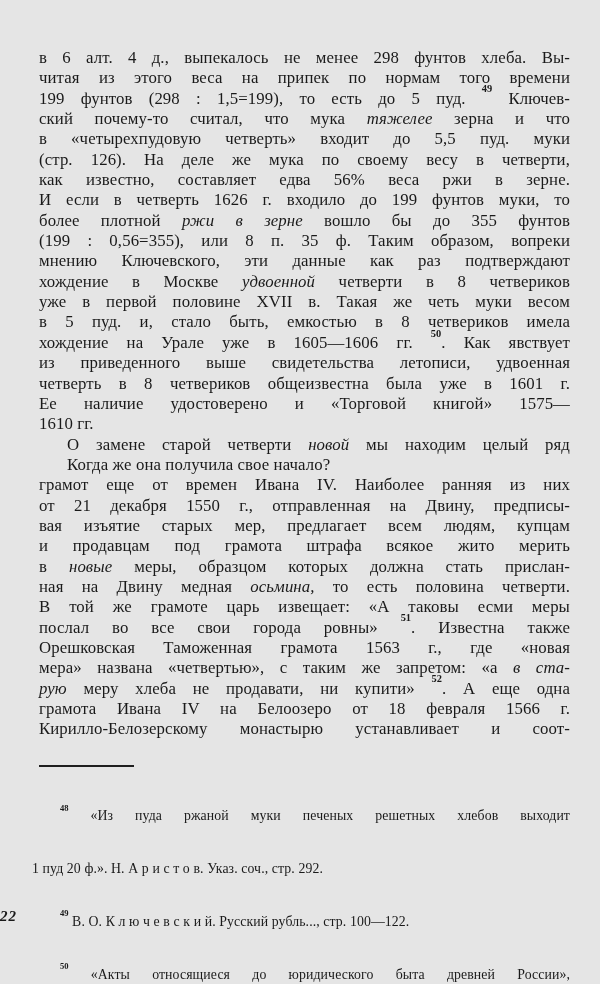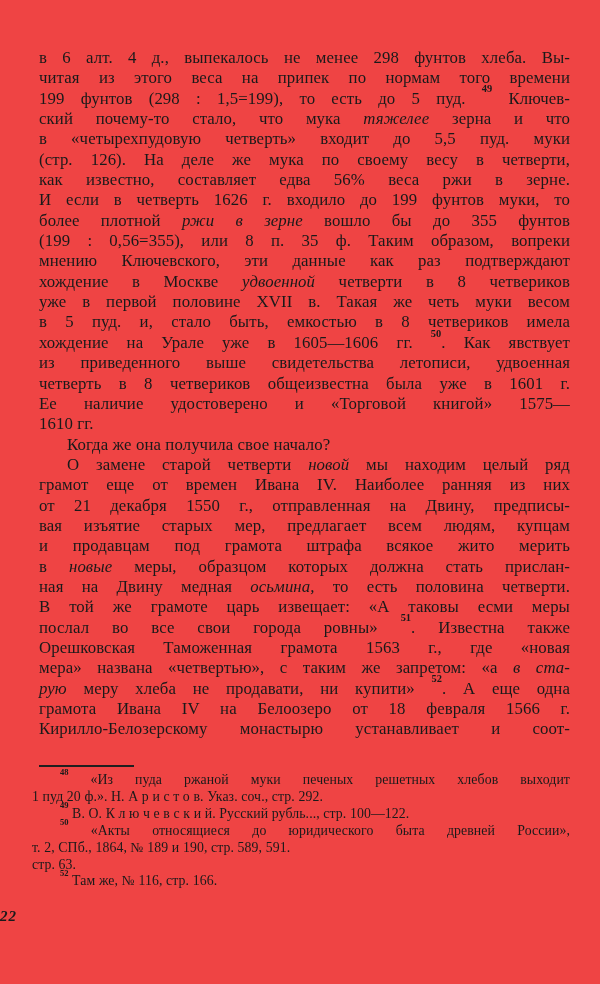--- a/index.html
+++ b/index.html
@@ -4,21 +4,21 @@
 <style>
   html, body {
     margin: 0;
     padding: 0;
     background: #ffffff;
   }
   #page {
     position: relative;
     width: 600px;
     height: 984px;
-    background: #ef4444;
+    background: #e5e5e5;
     overflow: hidden;
     font-family: "Liberation Serif", "DejaVu Serif", serif;
     color: #1a1a1a;
   }
   #main-text {
     position: absolute;
     left: 39px;
     top: 48px;
     width: 531px;
   }
@@ -35,20 +35,21 @@
   }
   .main .line, .line.main {
     font-size: 16.8px;
     line-height: 20.35px;
     letter-spacing: 0.1px;
   }
   .foot .line, .line.foot {
     font-size: 13.8px;
     line-height: 16.9px;
     letter-spacing: 0.1px;
+    margin-top: 36px;
   }
   .it {
     font-style: italic;
   }
   sup.fnmark {
     font-size: 62%;
     line-height: 0;
     position: relative;
     top: -0.45em;
     font-weight: 700;
@@ -80,38 +81,38 @@
   }
 </style>
 </head>
 <body>
 
 <div id="page">
   <div id="main-text" class="main">
       <div class="line"><span>в 6 алт. 4 д., выпекалось не менее 298 фунтов хлеба. Вы-</span></div>
       <div class="line"><span>читая из этого веса на припек по нормам того времени</span></div>
       <div class="line"><span>199 фунтов (298 : 1,5=199), то есть до 5 пуд. </span><sup class="fnmark">49</sup><span> Ключев-</span></div>
-      <div class="line"><span>ский почему-то стало, что мука </span><span class="it">тяжелее</span><span> зерна и что</span></div>
+      <div class="line"><span>ский почему-то считал, что мука </span><span class="it">тяжелее</span><span> зерна и что</span></div>
       <div class="line"><span>в «четырехпудовую четверть» входит до 5,5 пуд. муки</span></div>
       <div class="line"><span>(стр. 126). На деле же мука по своему весу в четверти,</span></div>
       <div class="line"><span>как известно, составляет едва 56% веса ржи в зерне.</span></div>
       <div class="line"><span>И если в четверть 1626 г. входило до 199 фунтов муки, то</span></div>
       <div class="line"><span>более плотной </span><span class="it">ржи в зерне</span><span> вошло бы до 355 фунтов</span></div>
       <div class="line"><span>(199 : 0,56=355), или 8 п. 35 ф. Таким образом, вопреки</span></div>
       <div class="line"><span>мнению Ключевского, эти данные как раз подтверждают</span></div>
       <div class="line"><span>хождение в Москве </span><span class="it">удвоенной</span><span> четверти в 8 четвериков</span></div>
       <div class="line"><span>уже в первой половине XVII в. Такая же четь муки весом</span></div>
       <div class="line"><span>в 5 пуд. и, стало быть, емкостью в 8 четвериков имела</span></div>
       <div class="line"><span>хождение на Урале уже в 1605—1606 гг. </span><sup class="fnmark">50</sup><span>. Как явствует</span></div>
       <div class="line"><span>из приведенного выше свидетельства летописи, удвоенная</span></div>
       <div class="line"><span>четверть в 8 четвериков общеизвестна была уже в 1601 г.</span></div>
       <div class="line"><span>Ее наличие удостоверено и «Торговой книгой» 1575—</span></div>
       <div class="line nojust"><span>1610 гг.</span></div>
+      <div class="line ind"><span>О замене старой четверти </span><span class="it">новой</span><span> мы находим целый ряд</span></div>
       <div class="line ind nojust"><span>Когда же она получила свое начало?</span></div>
-      <div class="line ind"><span>О замене старой четверти </span><span class="it">новой</span><span> мы находим целый ряд</span></div>
       <div class="line"><span>грамот еще от времен Ивана IV. Наиболее ранняя из них</span></div>
       <div class="line"><span>от 21 декабря 1550 г., отправленная на Двину, предписы-</span></div>
       <div class="line"><span>вая изъятие старых мер, предлагает всем людям, купцам</span></div>
       <div class="line"><span>и продавцам под грамота штрафа всякое жито мерить</span></div>
       <div class="line"><span>в </span><span class="it">новые</span><span> меры, образцом которых должна стать прислан-</span></div>
       <div class="line"><span>ная на Двину медная </span><span class="it">осьмина,</span><span> то есть половина четверти.</span></div>
       <div class="line"><span>В той же грамоте царь извещает: «А таковы есми меры</span></div>
       <div class="line"><span>послал во все свои города ровны» </span><sup class="fnmark">51</sup><span>. Известна также</span></div>
       <div class="line"><span>Орешковская Таможенная грамота 1563 г., где «новая</span></div>
       <div class="line"><span>мера» названа «четвертью», с таким же запретом: «а </span><span class="it">в ста-</span></div>

